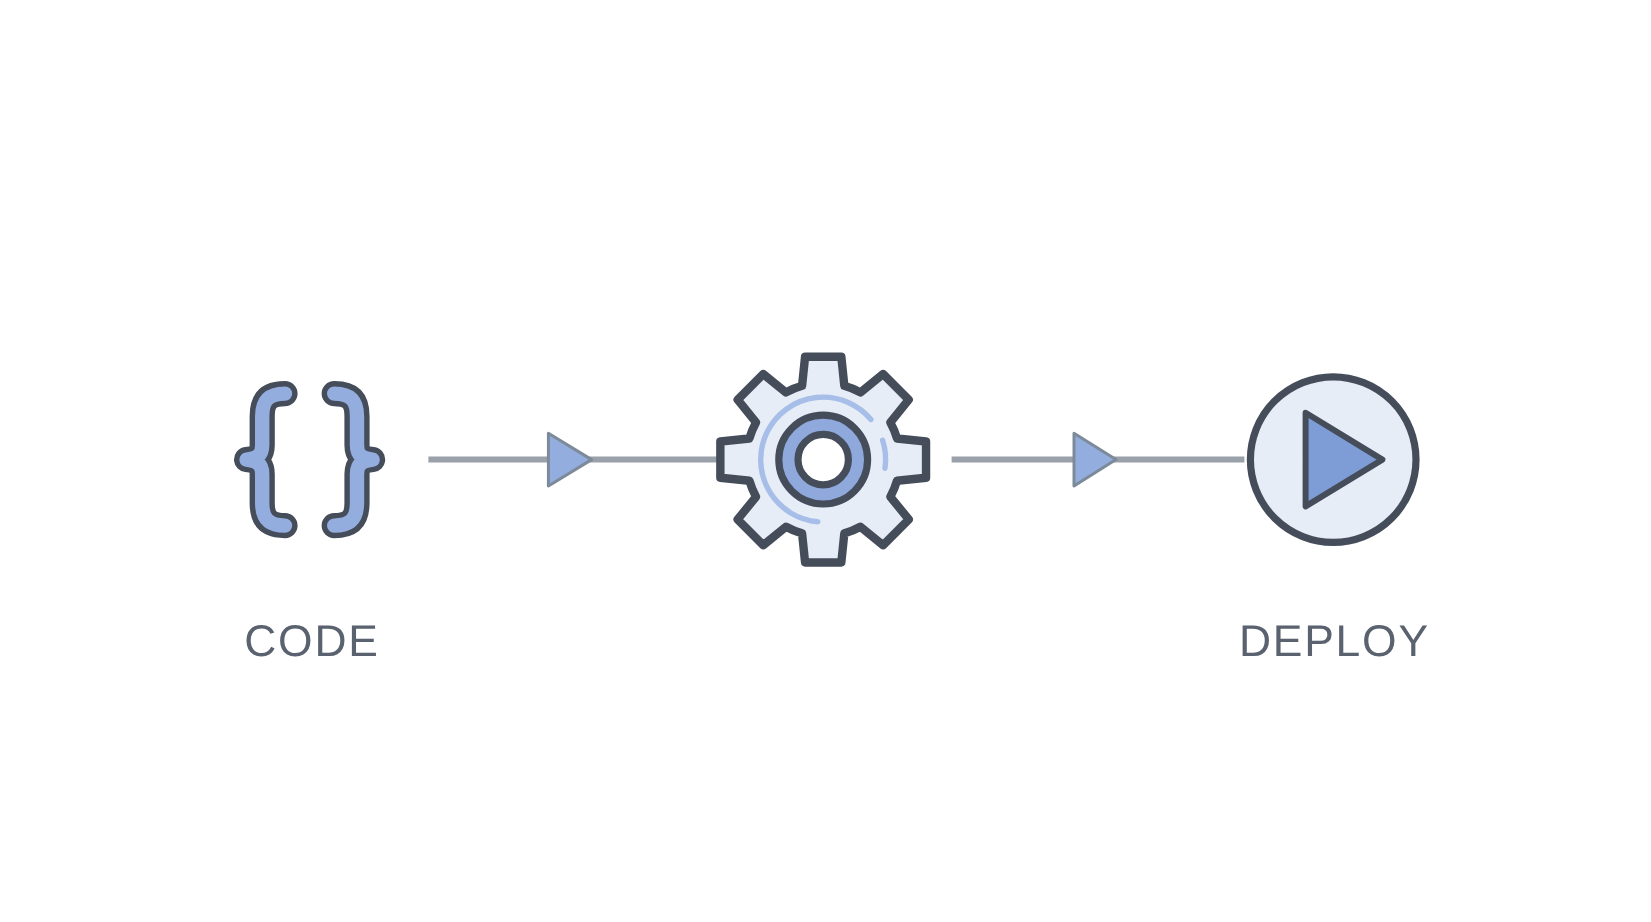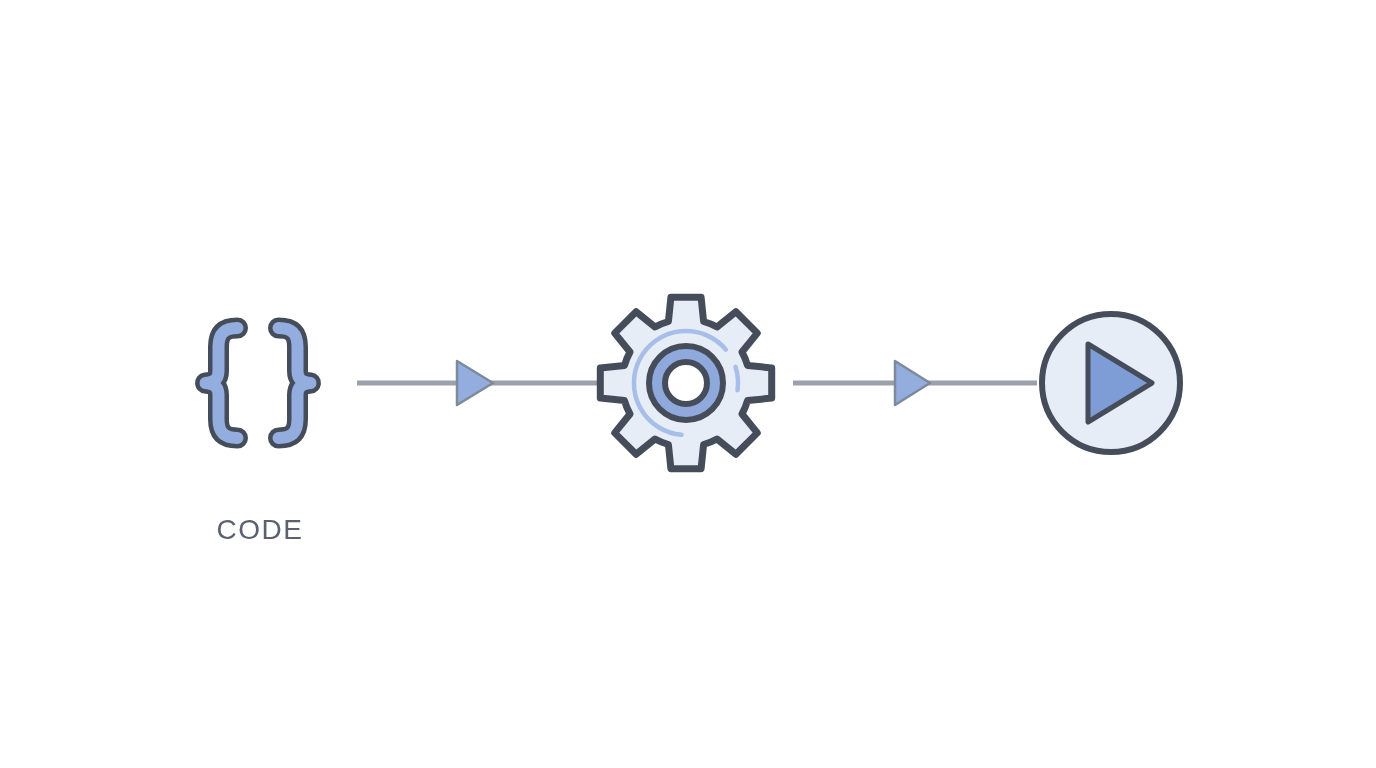--- a/index.html
+++ b/index.html
@@ -13,21 +13,21 @@
     width: 1376px;
     height: 768px;
     background: #ffffff;
     overflow: hidden;
   }
   .abs { position: absolute; }
   .step-label {
     position: absolute;
     top: 514px;
     transform: translateX(-50%);
-    font-size: 28px;
+    font-size: 37px;
     font-weight: 400;
     letter-spacing: 1.5px;
     color: #59626E;
     white-space: nowrap;
     user-select: none;
   }
   .label-code       { left: 260px; }
   .label-automation { left: 689px; }
   .label-deploy     { left: 1112px; }
 </style>
@@ -76,14 +76,15 @@
   </svg>
 
   <svg class="abs" style="left:1036px; top:308px;" width="150" height="150" viewBox="-75 -75 150 150" aria-hidden="true">
     <circle cx="0" cy="0" r="69" fill="#E7EDF7" stroke="#454D5B" stroke-width="6"></circle>
     <path d="M -23 -39 L 41 0 L -23 39 Z" fill="#7E9CD6" stroke="#454D5B" stroke-width="5" stroke-linejoin="round"></path>
   </svg>
 
   <div class="step-label label-code">CODE</div>
 
 
+  <div class="step-label label-deploy">DEPLOY</div>
 
 </div>
 
 </body></html>

